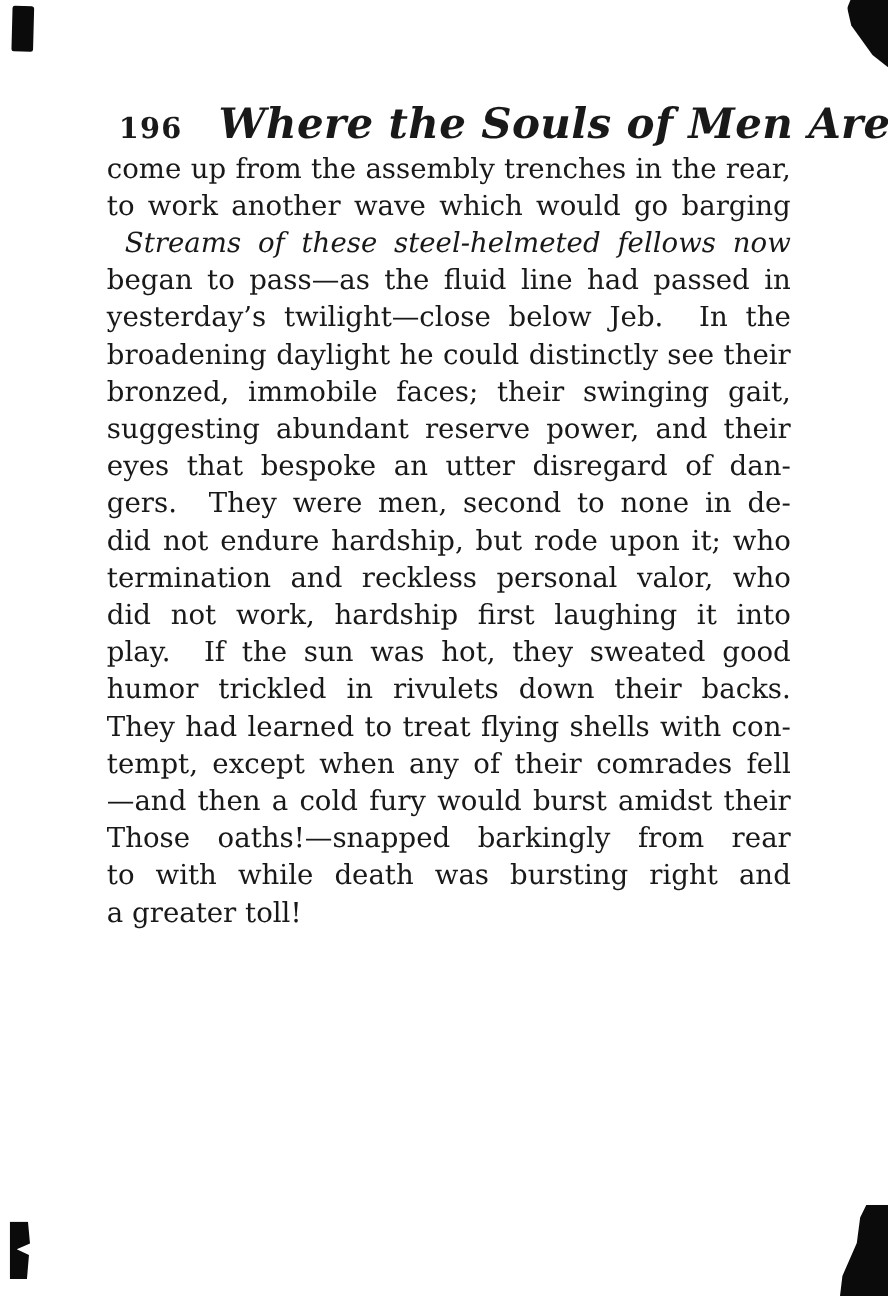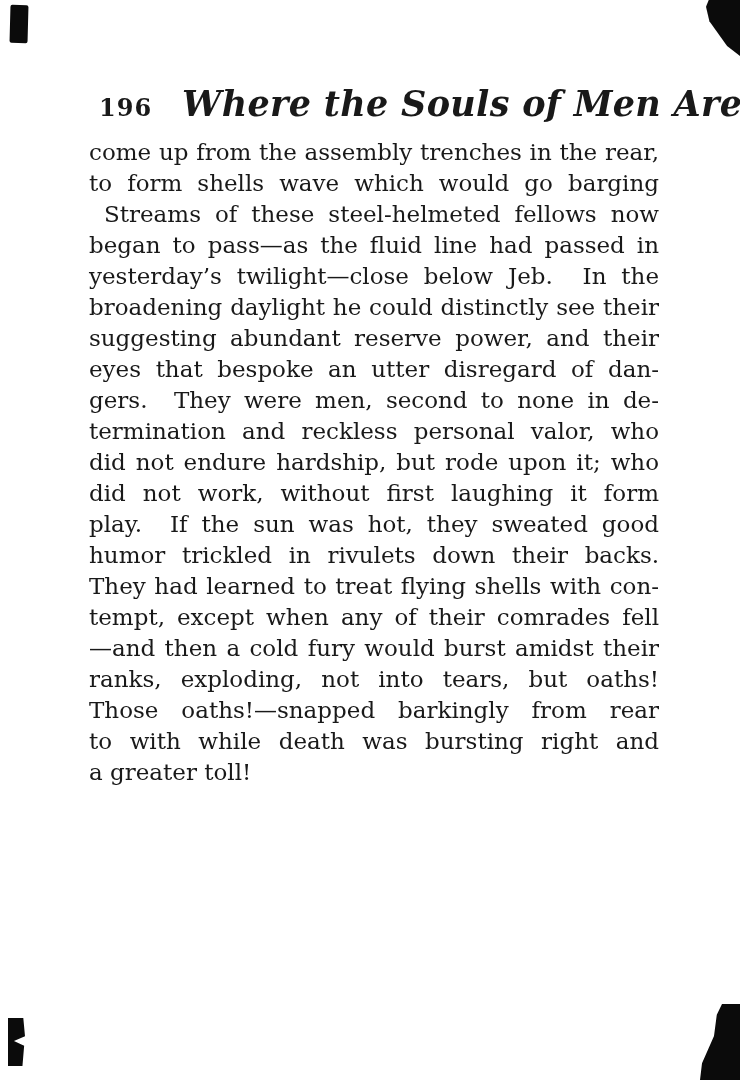--- a/index.html
+++ b/index.html
@@ -31,29 +31,28 @@
   .title {
     font-style: italic; font-weight: 700; font-size: 35px;
     margin-left: 30px; letter-spacing: 0.3px;
     flex: 1; text-align: justify; text-align-last: justify;
   }
   
   .bodytext {
     position: absolute; left: 89px; top: 126px; width: 570px;
     font-size: 23px; line-height: 31px;
     color: var(--ink);
-    margin-top: 11px;
   }
   .line {
     text-align: justify;
     text-align-last: justify;
     white-space: normal;
   }
   .line.final { text-align-last: left; }
-  .line.indent { text-indent: 15px; }
+  .line.indent { text-indent: 15px; font-style: italic; }
   
   .artifact { position: absolute; background: var(--artifact); }
   .artifact.tl {
     left: 10px; top: 5px; width: 18px; height: 38px;
     border-radius: 2px; transform: rotate(1.5deg);
   }
   .artifact.tr {
     right: 0; top: 0; width: 34px; height: 56px;
     clip-path: polygon(28% 0, 100% 0, 100% 100%, 62% 82%, 10% 38%, 0 12%, 8% 0);
   }
@@ -76,35 +75,35 @@
   <div class="artifact bl"></div>
   <div class="artifact br"></div>
 
   <div class="header">
     <span class="pagenum">196</span>
     <span class="title">Where the Souls of Men Are Calling</span>
   </div>
 
   <div class="bodytext">
       <div class="line">come up from the assembly trenches in the rear,</div>
-      <div class="line">to form shells wave which would go barging</div>
+      <div class="line">to work another wave which would go barging</div>
       <div class="line indent">Streams of these steel-helmeted fellows now</div>
       <div class="line">began to pass—as the fluid line had passed in</div>
       <div class="line">yesterday’s twilight—close below Jeb.&nbsp; In the</div>
       <div class="line">broadening daylight he could distinctly see their</div>
+      <div class="line">bronzed, immobile faces; their swinging gait,</div>
       <div class="line">suggesting abundant reserve power, and their</div>
       <div class="line">eyes that bespoke an utter disregard of dan-</div>
       <div class="line">gers.&nbsp; They were men, second to none in de-</div>
+      <div class="line">did not endure hardship, but rode upon it; who</div>
       <div class="line">termination and reckless personal valor, who</div>
-      <div class="line">did not endure hardship, but rode upon it; who</div>
-      <div class="line">did not work, without first laughing it form</div>
+      <div class="line">did not work, hardship first laughing it into</div>
       <div class="line">play.&nbsp; If the sun was hot, they sweated good</div>
       <div class="line">humor trickled in rivulets down their backs.</div>
       <div class="line">They had learned to treat flying shells with con-</div>
       <div class="line">tempt, except when any of their comrades fell</div>
       <div class="line">—and then a cold fury would burst amidst their</div>
-      <div class="line">ranks, exploding, not into tears, but oaths!</div>
       <div class="line">Those oaths!—snapped barkingly from rear</div>
       <div class="line">to with while death was bursting right and</div>
       <div class="line final">a greater toll!</div>
     </div>
 
 </div>
 
 </body></html>

